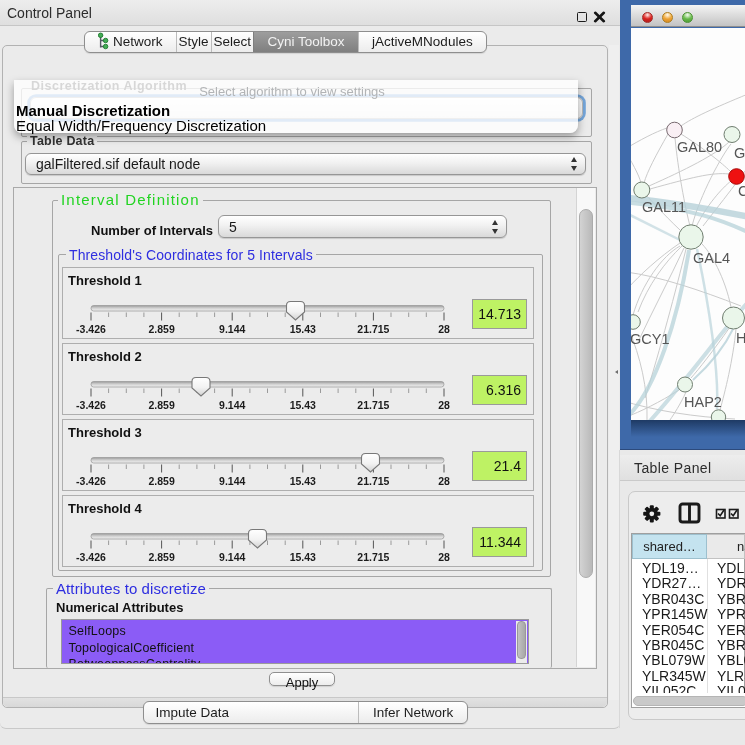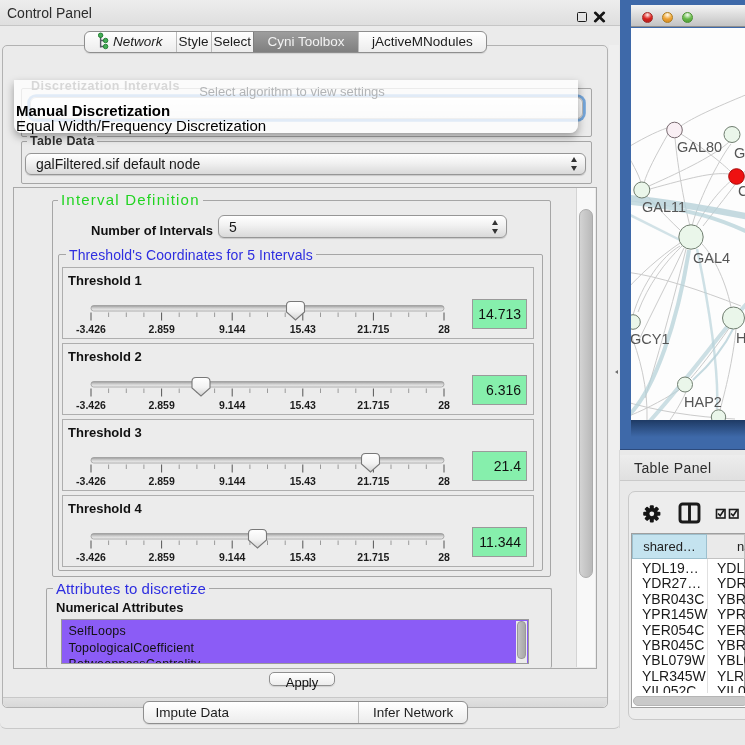--- a/index.html
+++ b/index.html
@@ -11,21 +11,21 @@
 #cptitle { position:absolute; left:0; top:0; width:620px; height:26px; background:linear-gradient(#ededed,#dfdfdf); border-bottom:1px solid #c6c6c6; }
 #cptitle span { position:absolute; left:7px; top:5px; font-size:14px; color:#2c2c2c; }
 #btnsq { position:absolute; left:577px; top:11.5px; width:10px; height:10px; border:1.7px solid #1c1c1c; border-radius:1.5px; }
 #outer { position:absolute; left:2px; top:45px; width:606px; height:663px; border:1px solid #b2b2b2; border-radius:5px; background:#ebebeb; }
 #outerband { position:absolute; left:3px; top:697px; width:604px; height:10px; background:linear-gradient(#e2e2e2,#d8d8d8); border-top:1px solid #c8c8c8; border-radius:0 0 5px 5px; }
 #cpredge { position:absolute; left:618.5px; top:450px; width:1px; height:278px; background:#d8d8d8; }
 
 
 #toptabs { position:absolute; left:84px; top:31px; height:22px; border:1px solid #8e8e8e; border-radius:6px; background:linear-gradient(#ffffff,#ececec); display:flex; overflow:hidden; box-shadow:0 1px 1px rgba(0,0,0,0.1); }
 #toptabs .tt { font-size:13.5px; color:#1c1c1c; padding:0 2px; line-height:20px; border-left:1px solid #bcbcbc; white-space:nowrap; }
-#toptabs .tt:first-child { border-left:none; padding:0 13px;font-style:italic; }
+#toptabs .tt:first-child { border-left:none; padding:0 13px; }
 #toptabs .tt:nth-child(4) { padding:0 13.5px; }
 #toptabs .tt:nth-child(5) { padding:0 13px; }
 #toptabs .sel { background:linear-gradient(#9d9d9d,#7f7f7f); color:#f2f2f2; border-left:1px solid #7f7f7f; }
 
 
 .grp { position:absolute; border:1px solid #a6a6a6; border-radius:2px; }
 .gtitle { position:absolute; top:-8px; font-size:15.5px; letter-spacing:0.8px; background:#ebebeb; padding:0 3px; white-space:nowrap; }
 
 
 .combo { position:absolute; border:1px solid #969696; border-radius:6px; background:linear-gradient(#ffffff,#f1f1f1 45%,#d9d9d9); box-shadow:0 1px 1px rgba(0,0,0,0.15); }
@@ -35,21 +35,21 @@
 .arr:after { content:""; position:absolute; left:0; bottom:0; border-left:3.5px solid transparent; border-right:3.5px solid transparent; border-top:5px solid #333; }
 
 
 #scrollc { position:absolute; left:13px; top:187px; width:584px; height:482px; border:1px solid #a9a9a9; background:#ebebeb; }
 #vsb { position:absolute; left:562px; top:0; width:19px; height:479px; background:#f8f8f8; border-left:1px solid #d4d4d4; }
 #vsbthumb { position:absolute; left:2px; top:21px; width:14px; height:369px; border-radius:7px; background:linear-gradient(90deg,#d3d3d3,#b9b9b9); border:1px solid #ababab; }
 
 
 .thr { position:absolute; left:62px; width:472px; height:72px; border:1px solid #aeaeae; background:#ececec; }
 .thrtitle { position:absolute; left:5px; top:5px; font-size:13px; font-weight:bold; color:#111; }
-.vbox { position:absolute; left:409px; top:31px; width:55px; height:30px; background:#86efac; border:1px solid #9a9a9a; }
+.vbox { position:absolute; left:409px; top:31px; width:55px; height:30px; background:#bef264; border:1px solid #9a9a9a; }
 .vbox span { position:absolute; right:5px; top:50%; transform:translateY(-50%); font-size:14px; color:#111; }
 
 
 #attlist { position:absolute; left:61px; top:619px; width:468px; height:45px; background:#8b5cf6; border:1px solid #9a9a9a; overflow:hidden; }
 #attlist .li { position:absolute; left:6.5px; font-size:12.5px; letter-spacing:0.2px; color:#111; line-height:17px; }
 #alsb { position:absolute; right:1px; top:1px; width:11px; height:43px; background:#ececec; }
 #alsbt { position:absolute; left:1px; top:0px; width:9px; height:38px; background:linear-gradient(90deg,#c2c2c2,#a8a8a8); border:1px solid #999; border-radius:4px; }
 
 
 #applybtn { position:absolute; left:269px; top:672px; width:66px; height:14px; border:1px solid #8f8f8f; border-radius:5px; background:linear-gradient(#ffffff,#ededed); text-align:center; font-size:13px; line-height:19px; color:#111; box-shadow:0 1px 1px rgba(0,0,0,0.12); }
@@ -99,21 +99,21 @@
         <line x1="10.8" y1="1.8" x2="2.2" y2="10.2"></line>
       </g>
     </svg>
 <div id="outer"></div>
 <div id="outerband"></div>
 <div id="cpredge"></div>
 <div class="abs" style="left:608.5px;top:45px;width:10px;height:655px;background:#efefef"></div>
 
 
 <div class="grp" style="left:21px;top:88px;width:571px;height:49px"></div>
-<div class="gtitle" style="left:28px;top:79px;font-size:12.5px;letter-spacing:0.5px;font-weight:bold;color:#4a4a4a;background:none">Discretization Intervals</div>
+<div class="gtitle" style="left:28px;top:79px;font-size:12.5px;letter-spacing:0.5px;font-weight:bold;color:#4a4a4a;background:none">Discretization Algorithm</div>
 <div class="combo" style="left:30px;top:97px;width:553px;height:22px;border-color:#b8b8b8;background:linear-gradient(#fdfdfd,#ededed);box-shadow:0 0 0 2.8px rgba(90,150,214,0.82)"></div>
 
 
 <div class="grp" style="left:21px;top:141px;width:571px;height:43px"></div>
 <div class="gtitle" style="left:27px;top:134px;font-size:12.5px;letter-spacing:0.2px;font-weight:bold;color:#333;background:#ebebeb">Table Data</div>
 <div class="combo" style="left:25px;top:153px;width:561px;height:22px">
       <span class="txt">galFiltered.sif default node</span>
       <span class="arr"></span>
     </div>
 

